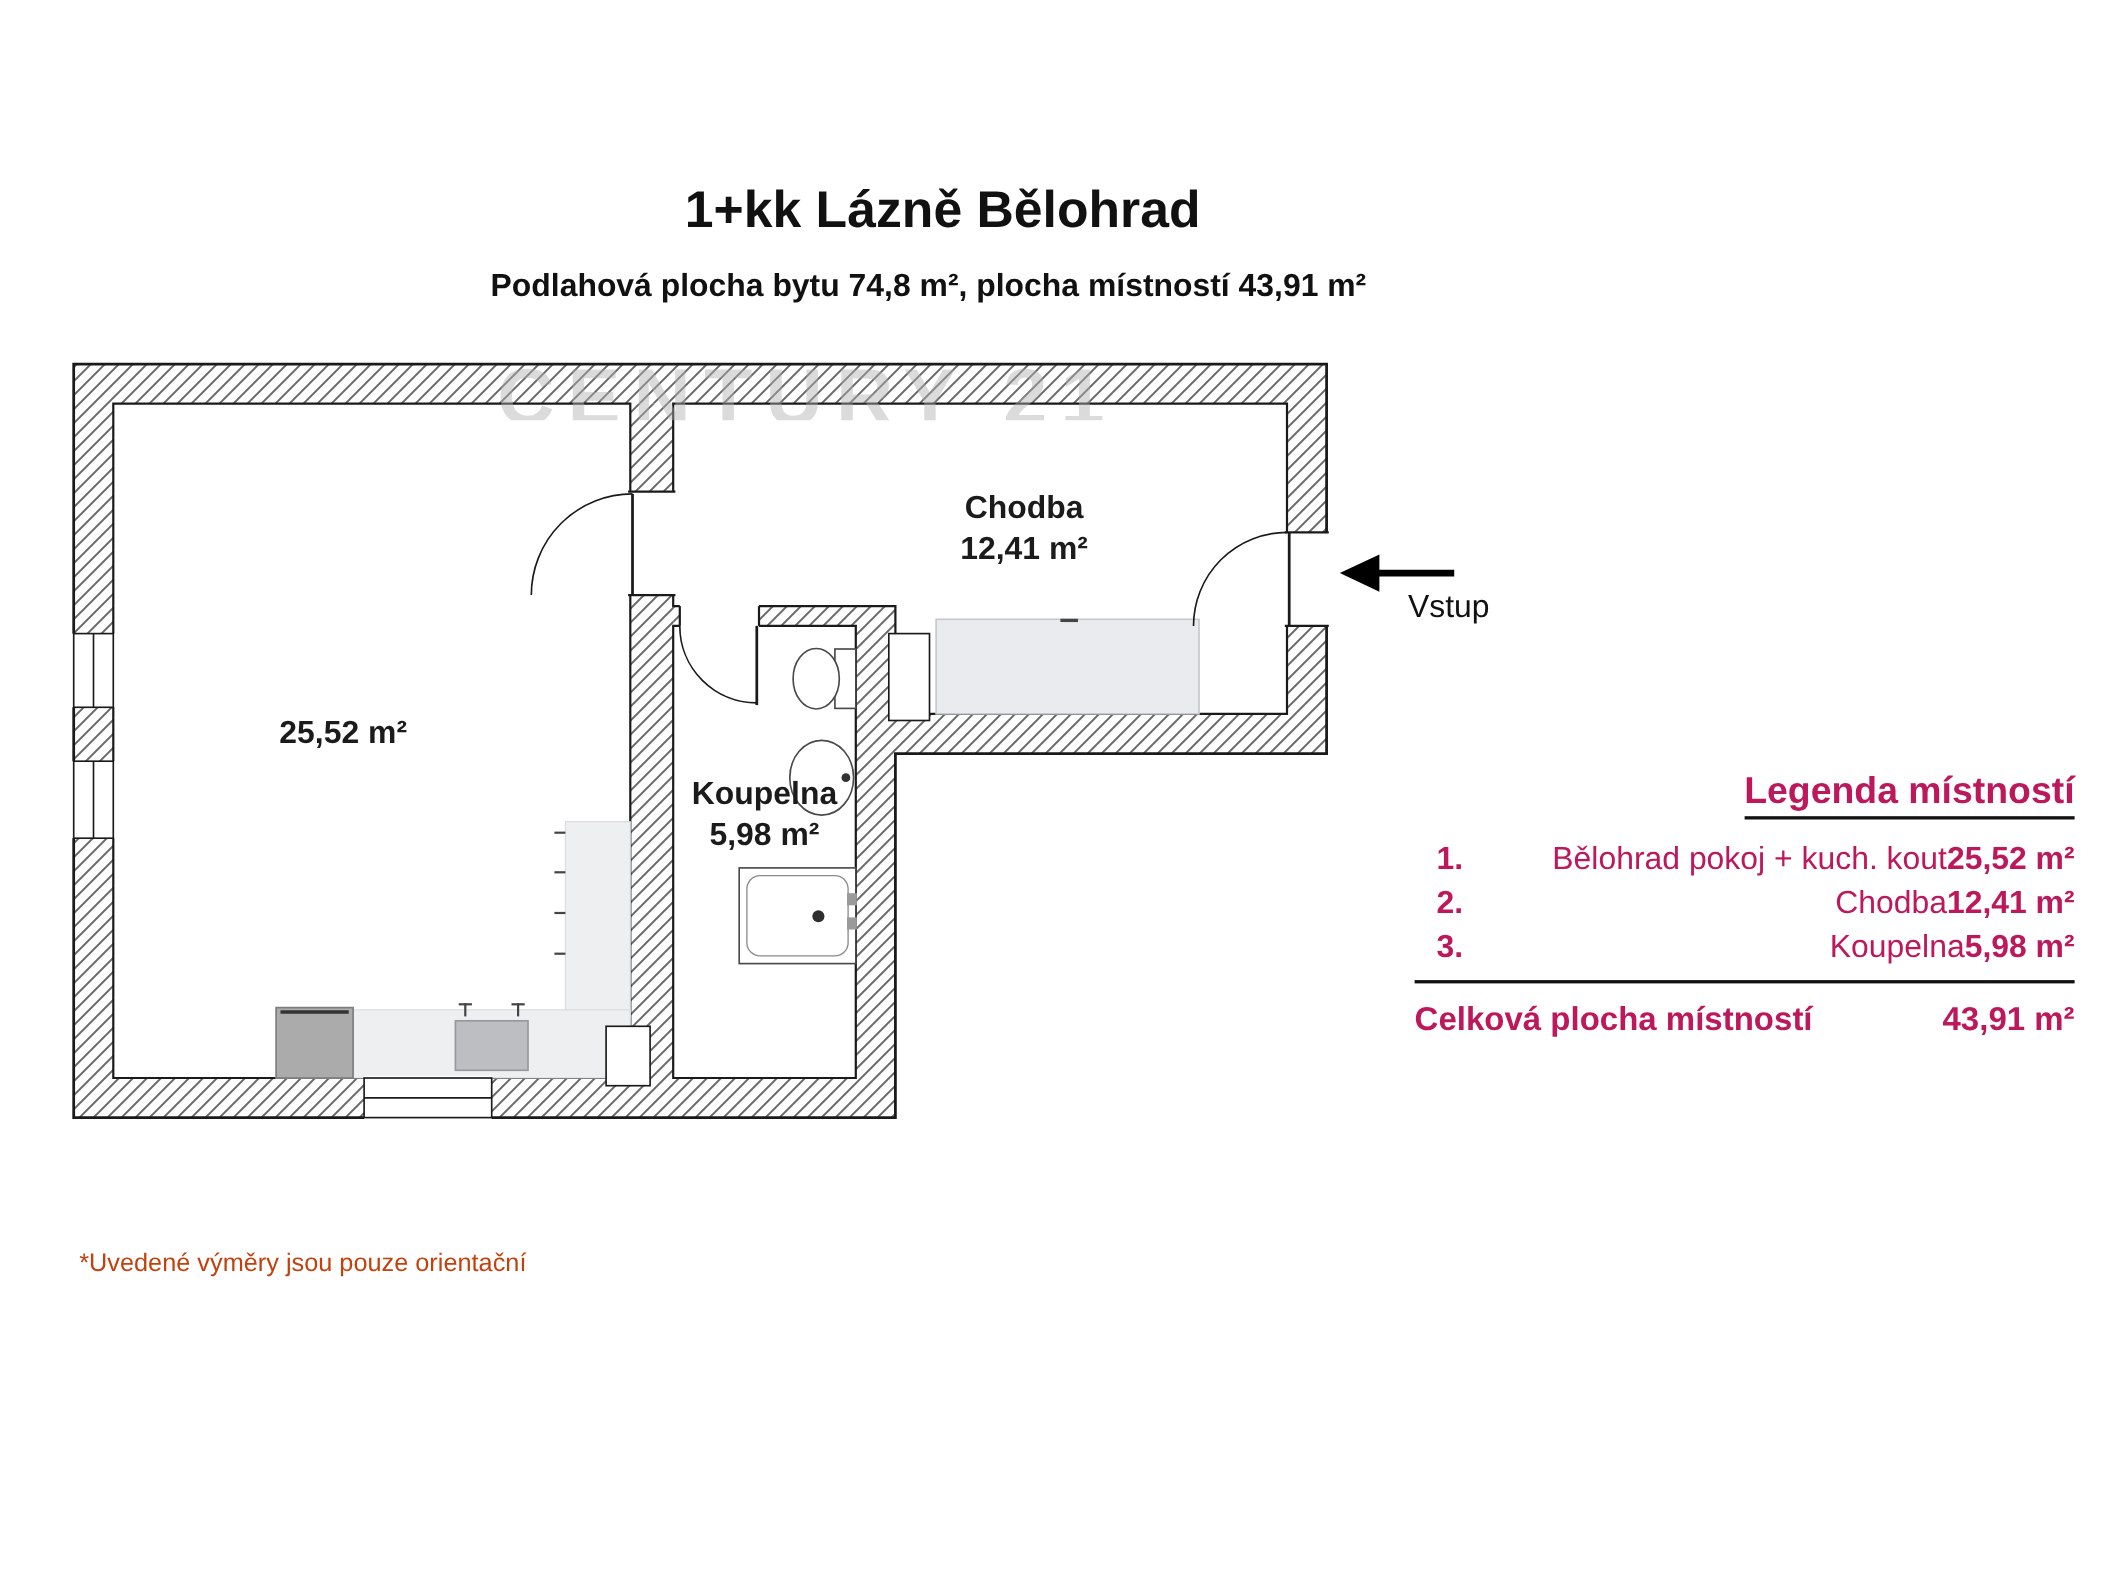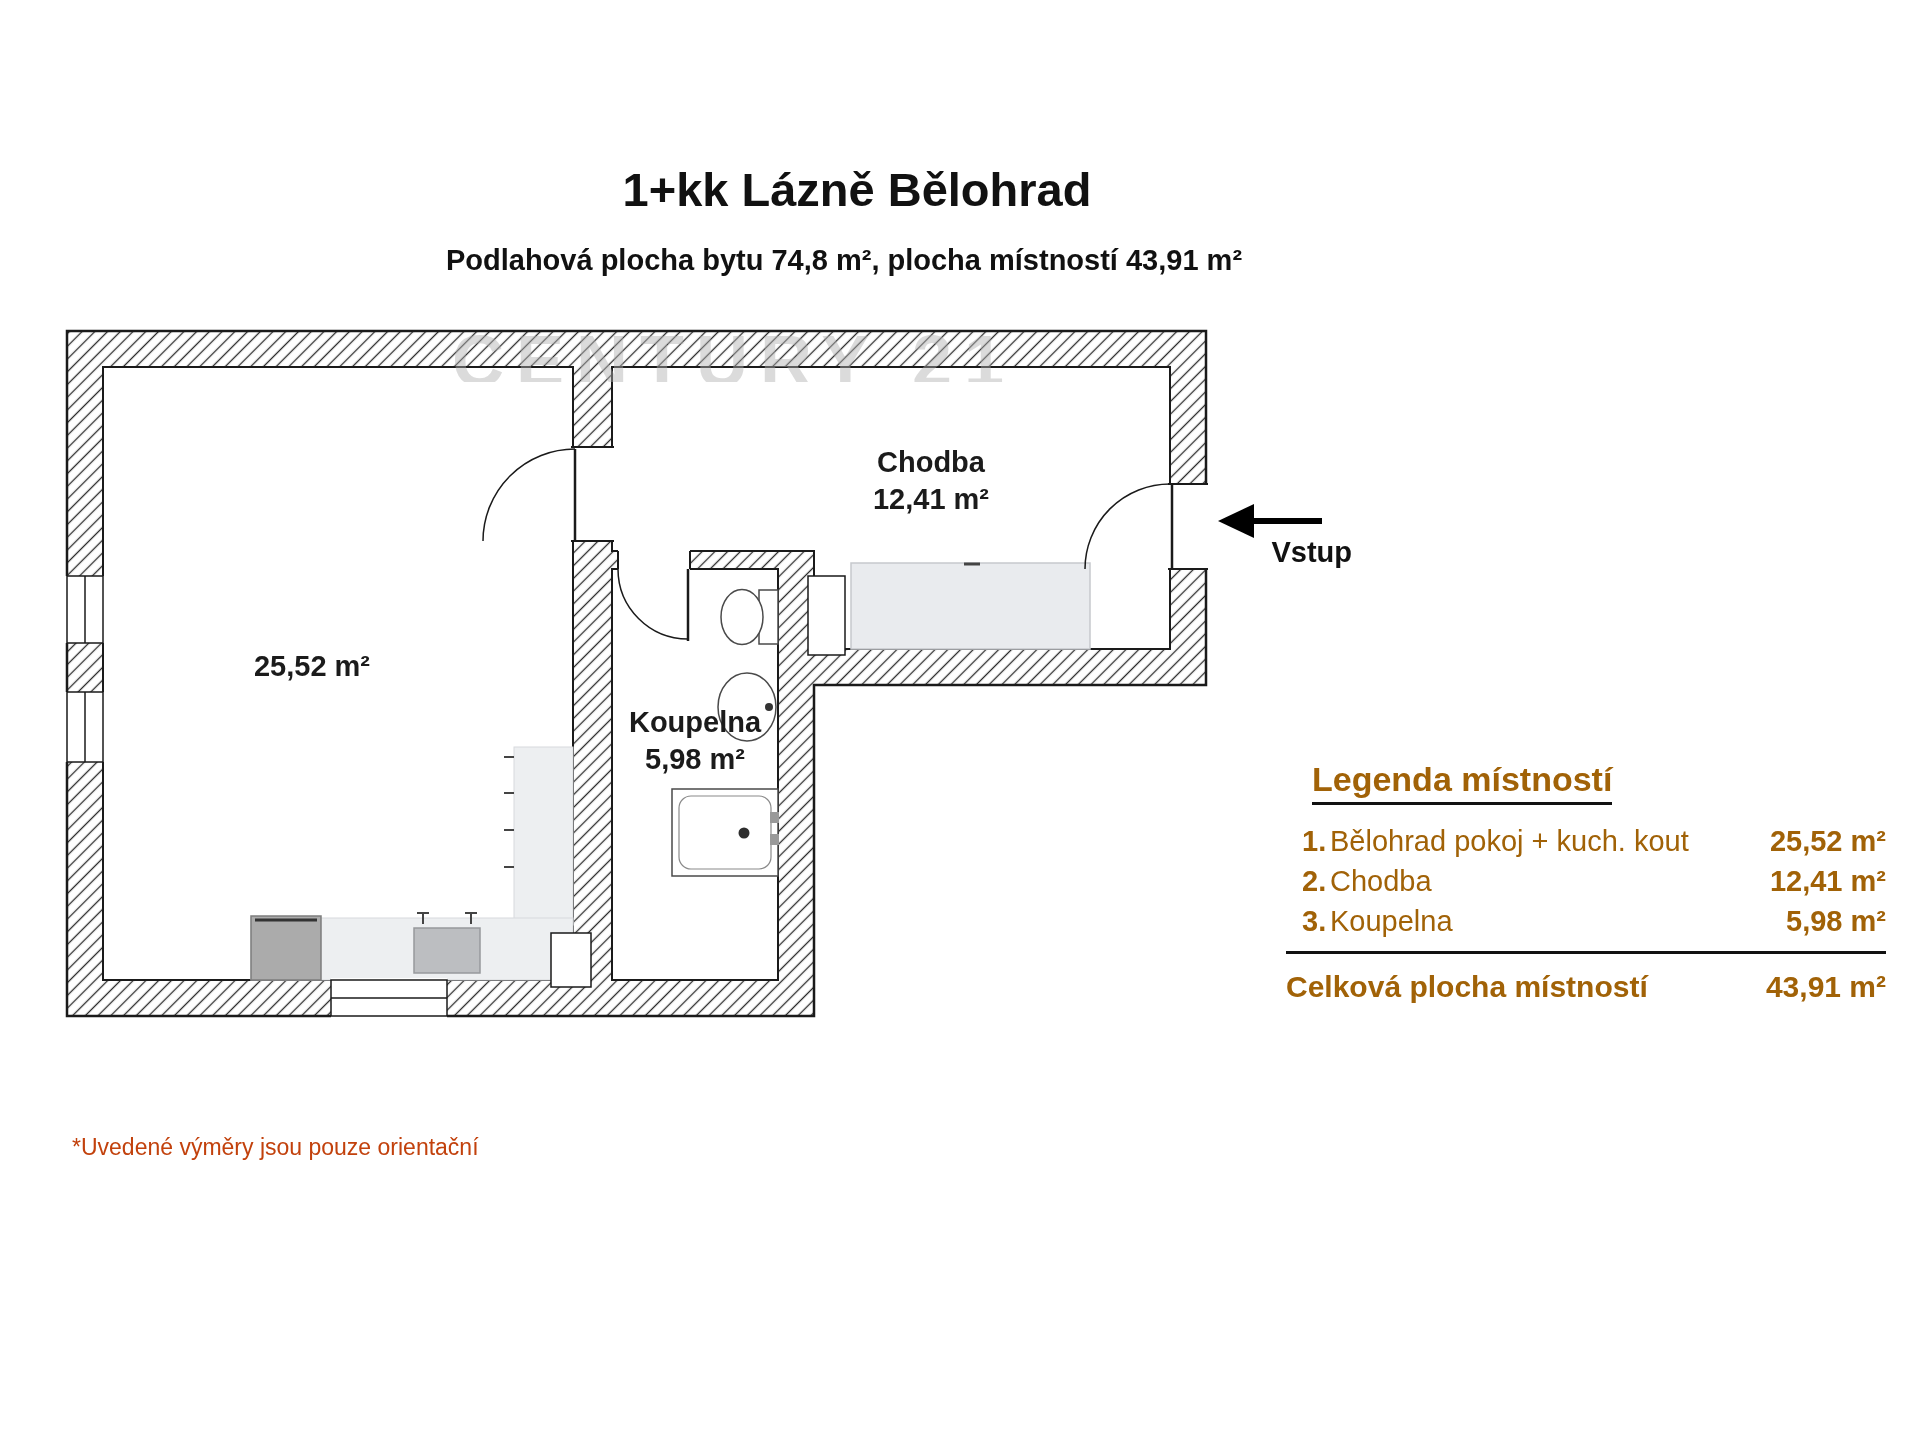--- a/index.html
+++ b/index.html
@@ -28,25 +28,25 @@
     font-size:72px; font-weight:700; letter-spacing:12px;
     color:rgba(175,175,175,0.45); white-space:nowrap; overflow:hidden;
   }
 
   .room-label {
     position:absolute; text-align:center; font-weight:700;
     font-size:29px; line-height:37px; color:#1b1b1b; white-space:nowrap;
   }
 
   .vstup-label {
-    position:absolute; left:1232px; top:536px; width:120px;
-    text-align:right; font-size:29px; font-weight:700; color:#111;
-  }
-
-  .legend { position:absolute; left:1286px; top:760px; width:600px; color:#a16207; }
+    position:absolute; left:1280px; top:536px; width:120px;
+    text-align:left; font-size:29px; font-weight:400; color:#111;
+  }
+
+  .legend { position:absolute; left:1286px; top:700px; width:600px; color:#be185d;text-align:right; }
   .legend-title {
     display:inline-block; margin-left:26px; margin-bottom:16px;
     font-size:34px; font-weight:700; border-bottom:3px solid #111; padding-bottom:3px;
   }
   .legend-row { display:flex; align-items:baseline; font-size:29px; line-height:40px; }
   .legend-row .num { width:44px; padding-left:16px; font-weight:700; }
   .legend-row .nm  { flex:1; font-weight:400; }
   .legend-row .val { font-weight:700; }
   .legend-divider { border-top:3px solid #111; margin-top:10px; width:600px; }
   .legend-total {

